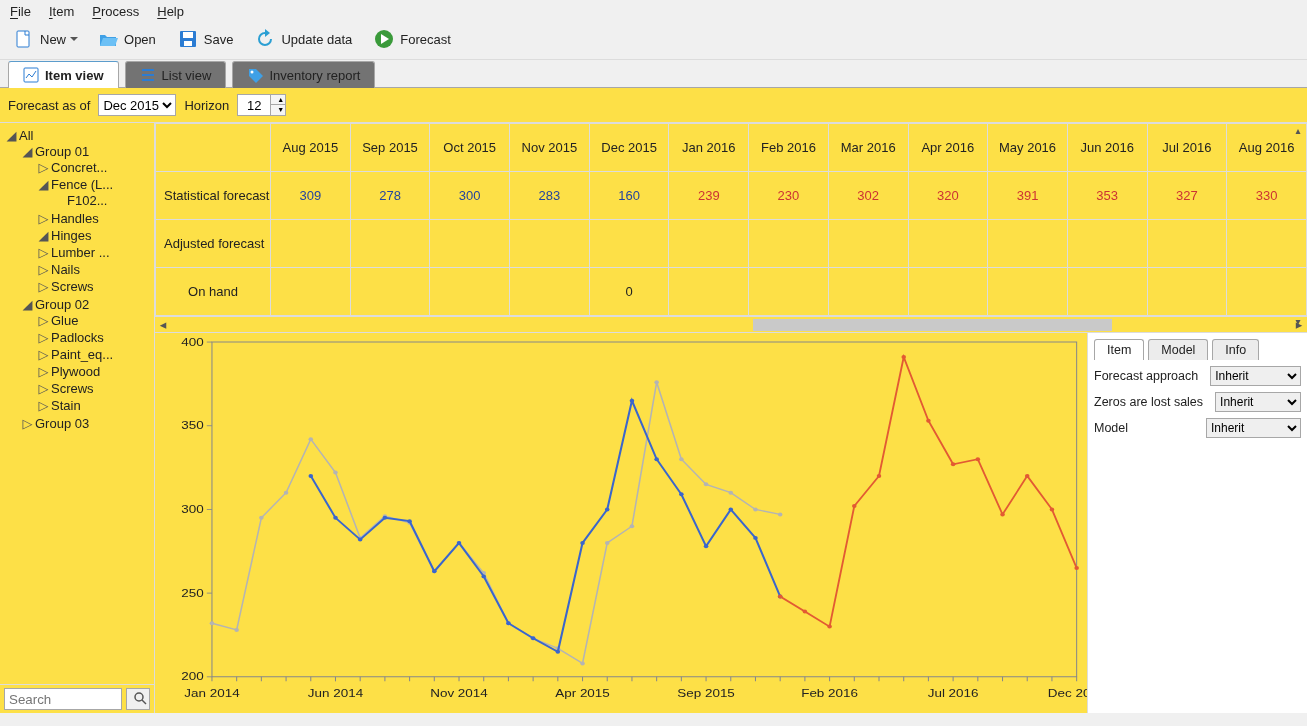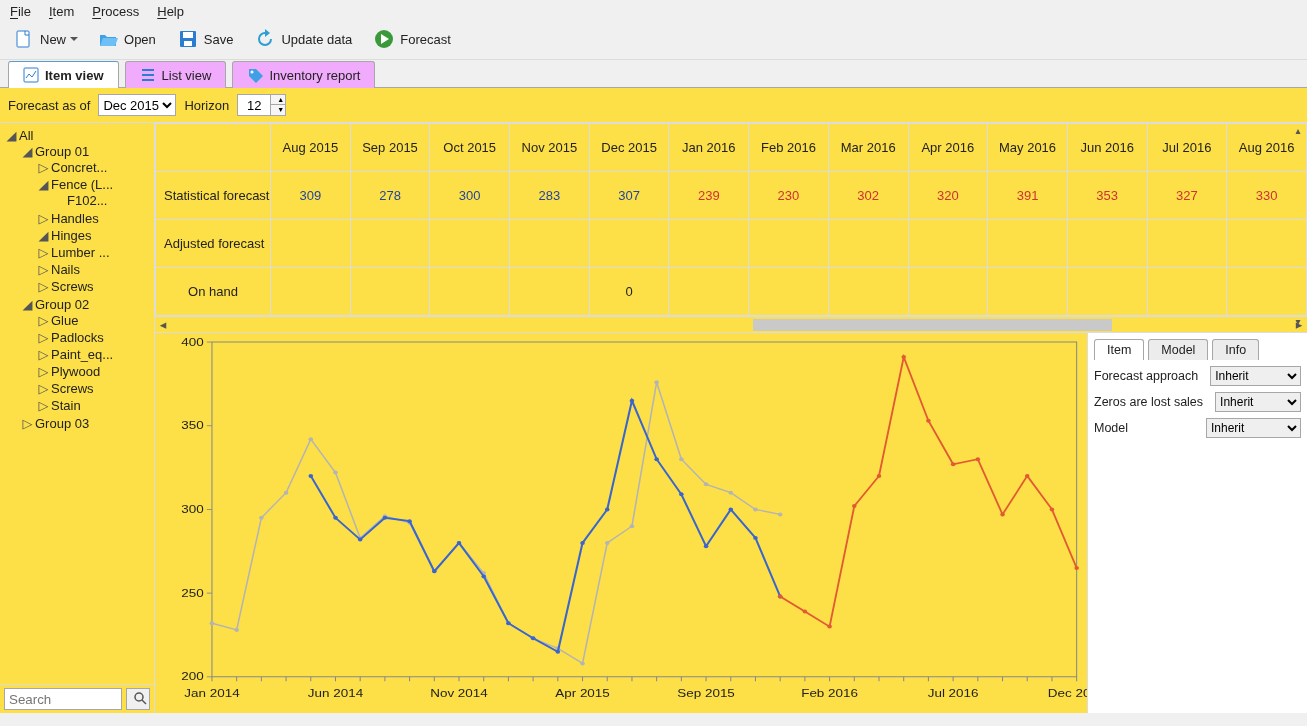--- a/index.html
+++ b/index.html
@@ -11,21 +11,21 @@
   .menubar .ul { text-decoration: underline; text-underline-offset:2px; }
 
   .toolbar { display:flex; align-items:center; gap:14px; padding:4px 10px 8px; background:#f0f0f0; border-bottom:1px solid #dcdcdc;}
   .tbtn { display:flex; align-items:center; gap:6px; padding:2px 4px; cursor:default;}
   .tbtn svg { width:20px; height:20px; }
   .tbtn.split { padding-right:14px; position:relative;}
   .tbtn.split::after { content:""; position:absolute; right:2px; top:50%; border:4px solid transparent; border-top-color:#555; transform:translateY(-2px);}
 
   .viewtabs-wrap { background:#f0f0f0; padding-left:8px; }
   .viewtabs { display:flex; gap:6px; position:relative; top:1px; }
-  .viewtab { display:flex; align-items:center; gap:6px; padding:5px 14px; border:1px solid #a7a7a7; border-bottom:none; border-radius:3px 3px 0 0; background:#f0abfc; cursor:default; font-size:13px;}
+  .viewtab { display:flex; align-items:center; gap:6px; padding:5px 14px; border:1px solid #a7a7a7; border-bottom:none; border-radius:3px 3px 0 0; background:#737373; cursor:default; font-size:13px;}
   .viewtab.active { background:#fff; border-color:#5c9ccc #a7a7a7 #fff #a7a7a7; font-weight:600;}
   .viewtab svg { width:16px; height:16px;}
 
   .workarea { background:#fde047; border-top:1px solid #a7a7a7; height:calc(726px - 100px); display:flex; flex-direction:column;}
 
   .params { display:flex; align-items:center; gap:8px; padding:6px 8px; border-bottom:1px solid #dcdcdc;}
   .params select, .params input { font-size:13px; height:22px; border:1px solid #a7a7a7; background:#fff;}
   .params .spin-wrap { display:flex; align-items:center;}
   .params .spin-wrap input { width:34px; text-align:center;}
   .spinbtns { display:flex; flex-direction:column; border:1px solid #a7a7a7; border-left:none; height:22px;}
@@ -236,21 +236,21 @@
                 <td>Aug 2016</td>
               </tr>
             </thead>
           <tbody>
             <tr id="row-stat">
                 <th class="rowlabel">Statistical forecast</th>
                 <td class="val-past">309</td>
                 <td class="val-past">278</td>
                 <td class="val-past">300</td>
                 <td class="val-past">283</td>
-                <td class="val-past">307</td>
+                <td class="val-past">160</td>
                 <td class="val-future">239</td>
                 <td class="val-future">230</td>
                 <td class="val-future">302</td>
                 <td class="val-future">320</td>
                 <td class="val-future">391</td>
                 <td class="val-future">353</td>
                 <td class="val-future">327</td>
                 <td class="val-future">330</td>
               </tr>
             <tr id="row-adj">

